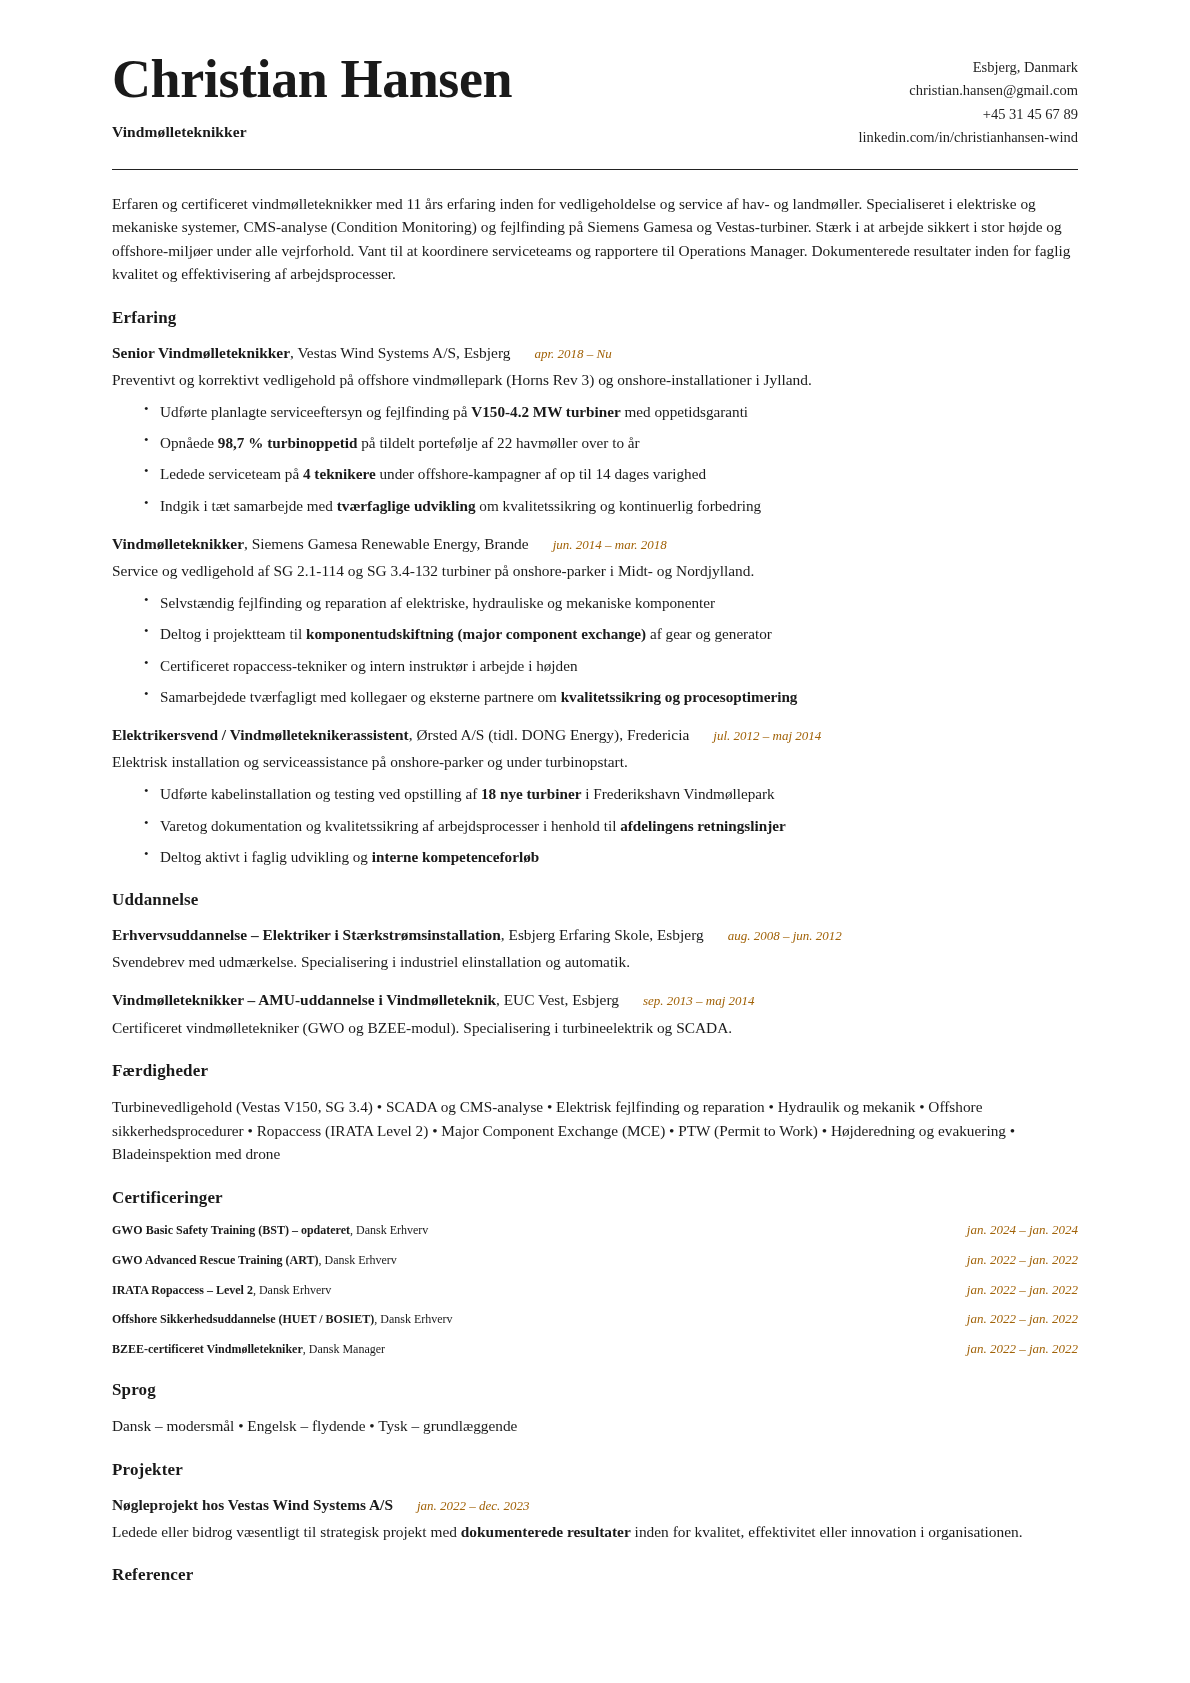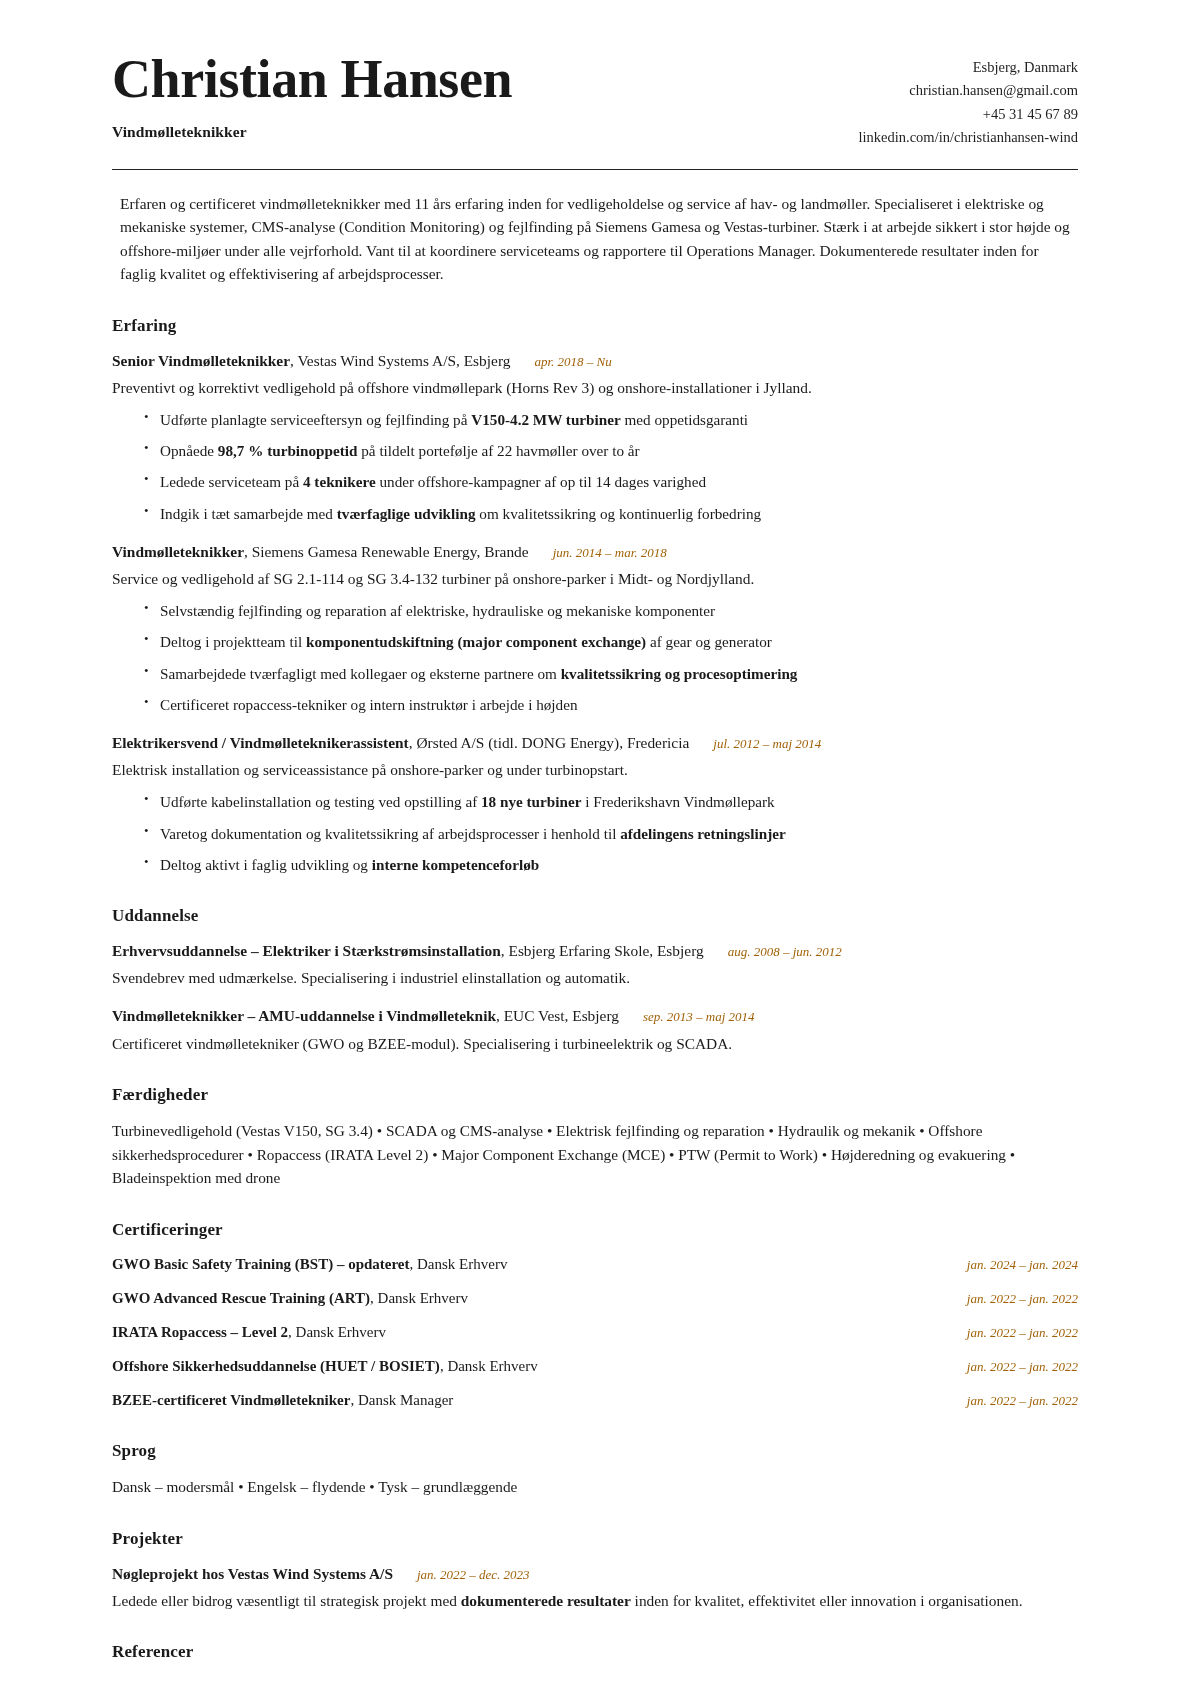--- a/index.html
+++ b/index.html
@@ -59,21 +59,21 @@
   .rule {
     border: 0;
     border-top: 1.6px solid #222;
     margin: 19px 0 0 0;
   }
   
   .summary {
     font-size: 15.4px;
     line-height: 1.52;
     text-align: left;
-    margin: 22px 0 0 8px;
+    margin: 22px 0 0 0;
   }
   
   .section {
     margin-top: 26px;
   }
   .section-title {
     font-size: 17px;
     font-weight: 700;
     letter-spacing: 0.15px;
     margin: 0 0 14px 0;
@@ -140,24 +140,24 @@
   }
   
   .cert-row {
     display: flex;
     align-items: baseline;
     justify-content: space-between;
     gap: 24px;
     margin-bottom: 13px;
   }
   .cert-row:last-child { margin-bottom: 0; }
-  .cert-name { font-size: 15px; line-height: 1.4; }
+  .cert-name { font-size: 12px; line-height: 1.4; }
   .cert-name .n { font-weight: 700; }
   .cert-name .i { font-weight: 400; }
-  .sec-gap-lg { margin-top: 30px; }
+  .sec-gap-lg { margin-top: 22px; }
 </style>
 </head>
 <body>
 
 <div class="page">
 
   <div class="header">
     <div class="header-left">
       <h1 class="name">Christian Hansen</h1>
       <p class="headline">Vindmølleteknikker</p>
@@ -197,22 +197,22 @@
       <div class="entry-head">
         <div class="entry-title">
           <span class="role">Vindmølleteknikker</span><span class="org">, Siemens Gamesa Renewable Energy, Brande</span>
         </div>
         <div class="entry-date">jun. 2014 – mar. 2018</div>
       </div>
       <p class="entry-desc">Service og vedligehold af SG 2.1-114 og SG 3.4-132 turbiner på onshore-parker i Midt- og Nordjylland.</p>
       <ul class="bullets">
           <li>Selvstændig fejlfinding og reparation af elektriske, hydrauliske og mekaniske komponenter</li>
           <li>Deltog i projektteam til <b>komponentudskiftning (major component exchange)</b> af gear og generator</li>
+          <li>Certificeret ropaccess-tekniker og intern instruktør i arbejde i højden</li>
           <li>Samarbejdede tværfagligt med kollegaer og eksterne partnere om <b>kvalitetssikring og procesoptimering</b></li>
-          <li>Certificeret ropaccess-tekniker og intern instruktør i arbejde i højden</li>
         </ul>
     </div>
 
     <div class="entry">
       <div class="entry-head">
         <div class="entry-title">
           <span class="role">Elektrikersvend / Vindmølleteknikerassistent</span><span class="org">, Ørsted A/S (tidl. DONG Energy), Fredericia</span>
         </div>
         <div class="entry-date">jul. 2012 – maj 2014</div>
       </div>

